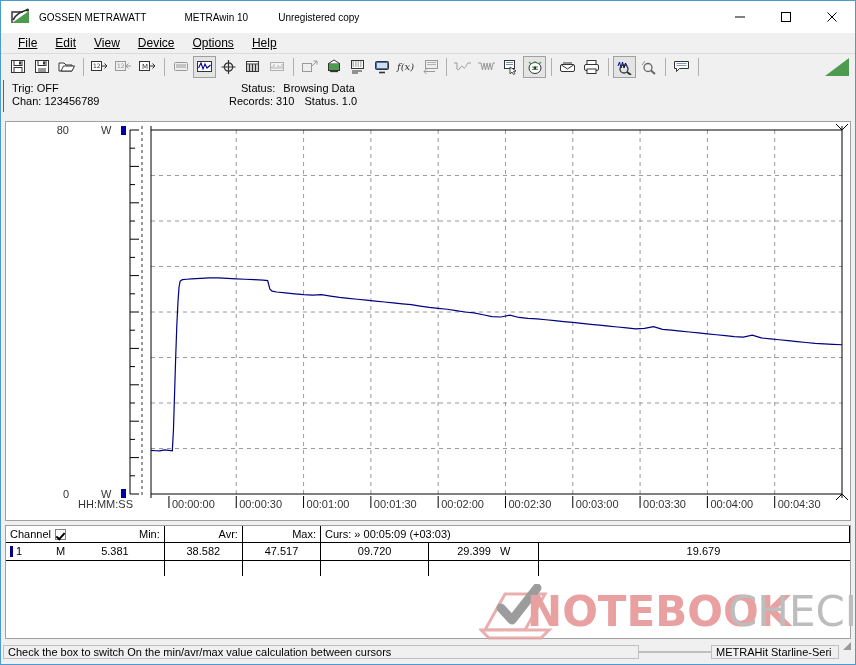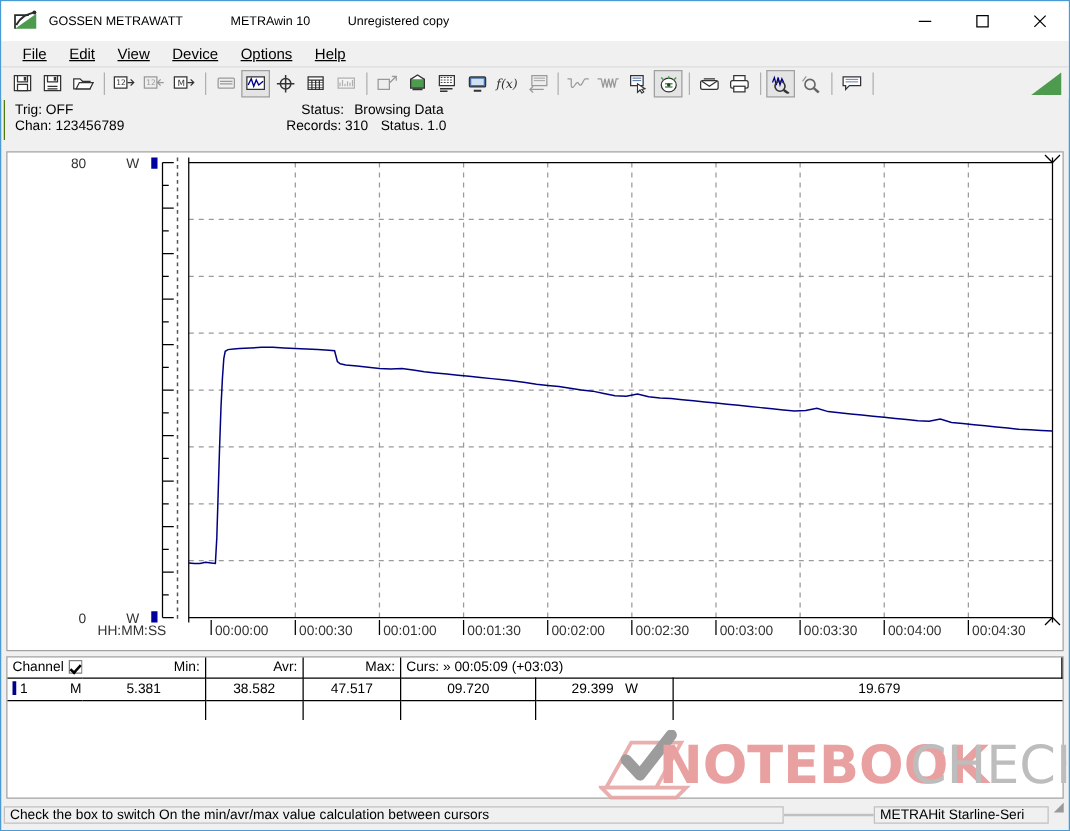--- a/index.html
+++ b/index.html
@@ -170,21 +170,21 @@
   }
   .sb-cell {
     border: 1px solid #c0c0c0;
     display: flex; align-items: center;
     padding: 0 4px;
     background: #f0f0f0;
     white-space: nowrap; overflow: hidden;
   }
   .sb-main { flex: 1 1 auto; }
   .sb-mid  { width: 72px; }
-  .sb-right{ width: 140px; }
+  .sb-right{ width: 128px; }
   .sb-grip {
     width: 14px; position: relative;
   }
   .sb-grip::after {
     content: ""; position: absolute; right: 2px; bottom: 2px;
     width: 0; height: 0;
     border-left: 8px solid transparent;
     border-bottom: 8px solid #9a9a9a;
   }
 </style>

